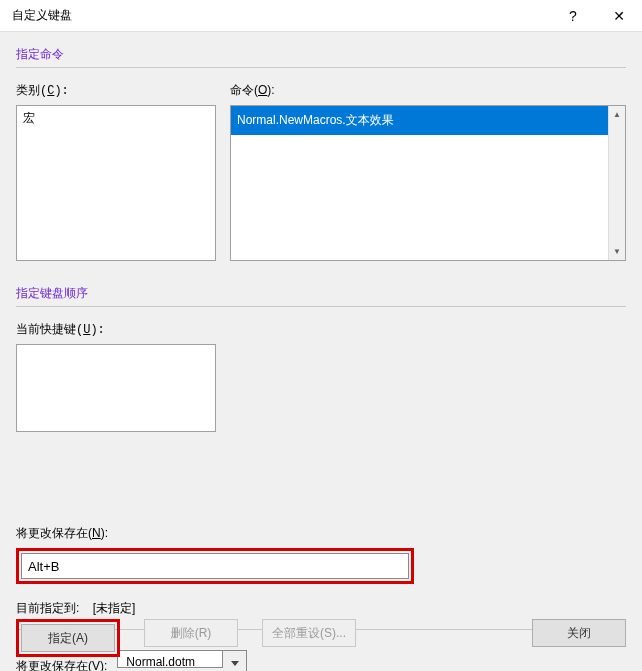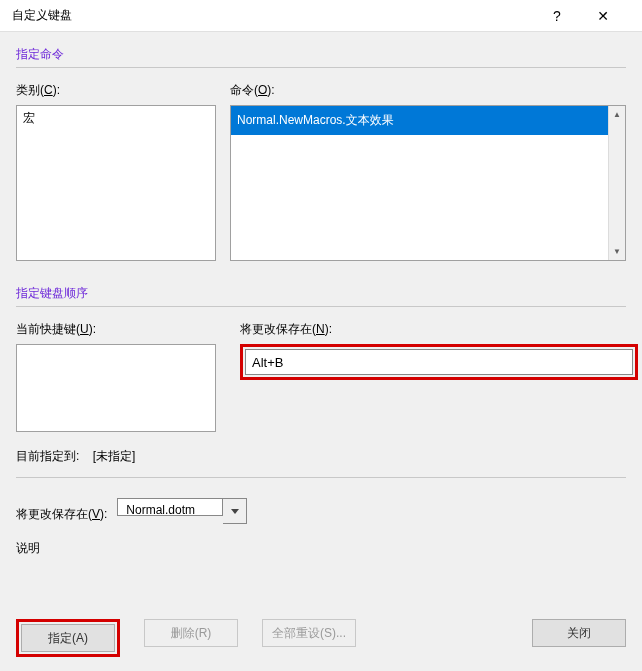--- a/index.html
+++ b/index.html
@@ -13,21 +13,21 @@
       background: #f0f0f0;
       color: #000;
       width: 642px;
       height: 671px;
       overflow: hidden;
     }
     .titlebar {
       display: flex;
       align-items: center;
       height: 32px;
-      padding: 0 16px 0 12px;
+      padding: 0 0 0 12px;
       background: #fff;
       border-bottom: 1px solid #e0e0e0;
     }
     .titlebar-title {
       flex: 1;
       font-size: 12px;
     }
     .titlebar-btn {
       width: 46px;
       height: 32px;
@@ -58,20 +58,21 @@
       display: flex;
       gap: 14px;
     }
     .col {
       display: flex;
       flex-direction: column;
     }
     .col-left {
       width: 200px;
       flex: 0 0 200px;
+      font-family: Liberation Mono, monospace;
     }
     .col-right {
       flex: 1;
     }
     .field-label {
       font-size: 12px;
       margin-bottom: 6px;
     }
     .underline {
       text-decoration: underline;
@@ -112,21 +113,22 @@
       justify-content: center;
       font-size: 8px;
       color: #606060;
       background: #f0f0f0;
     }
     .listbox-current-keys {
       height: 88px;
     }
     .input-row {
       display: flex;
-      gap: 24px;
+      gap: 4px;
+      flex-direction: column;
     }
     .textinput {
       height: 26px;
       border: 1px solid #888;
       background: #fff;
       padding: 3px 6px;
       font-size: 13px;
       font-family: inherit;
       width: 100%;
     }

